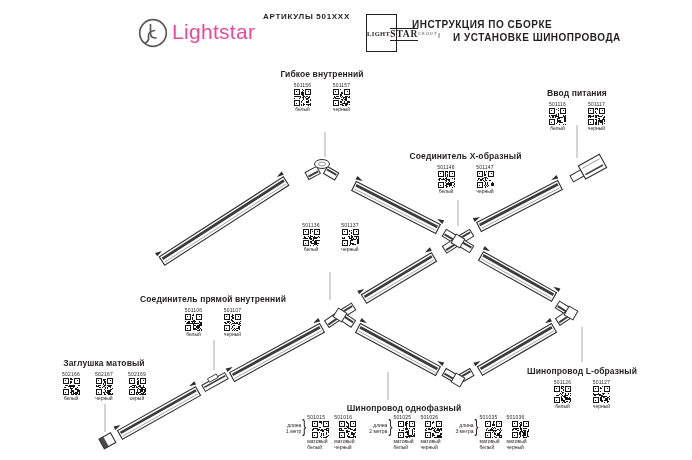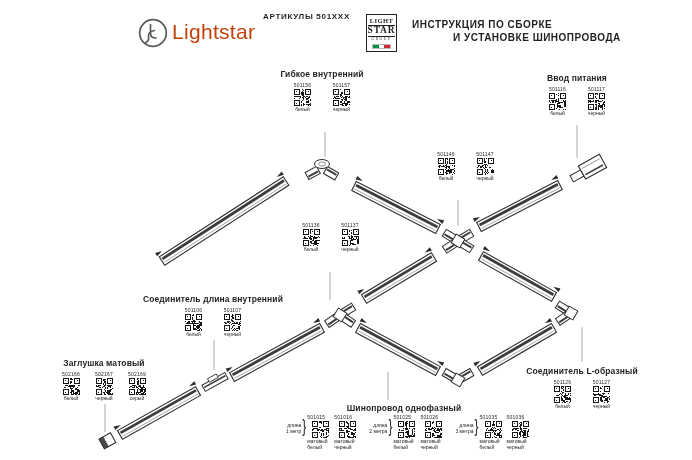--- a/index.html
+++ b/index.html
@@ -1,23 +1,23 @@
 <!DOCTYPE html>
 <html><head>
 <meta charset="utf-8">
 <style>
   html,body{margin:0;padding:0;background:#fff;}
   .stage{position:relative;width:692px;height:460px;background:#fff;overflow:hidden;
          font-family:"Liberation Sans",sans-serif;color:#231f20;}
   
   .logo-svg{position:absolute;left:137px;top:16px;}
-  .brand{position:absolute;left:172px;top:20px;font-size:21px;letter-spacing:.3px;color:#c2410c;font-weight:500;}
+  .brand{position:absolute;left:172px;top:20px;font-size:21px;letter-spacing:.3px;color:#ec4899;font-weight:500;}
   .articles{position:absolute;left:263px;top:12px;font-size:8px;font-weight:bold;letter-spacing:.7px;}
   .grouplogo{position:absolute;left:366px;top:14px;width:31px;height:38px;border:1.2px solid #231f20;
-             display:flex;flex-direction:column;align-items:center;justify-content:flex-start;box-sizing:border-box;
+             display:flex;flex-direction:row;align-items:center;justify-content:flex-start;box-sizing:border-box;
              font-family:"Liberation Serif",serif;padding-top:3px;}
   .gl1{font-size:6.5px;font-weight:bold;letter-spacing:.4px;line-height:1;}
   .gl2{font-size:9.5px;font-weight:bold;letter-spacing:.8px;line-height:1.05;border-top:.7px solid #231f20;border-bottom:.7px solid #231f20;padding:.5px 0;}
   .gl3{font-size:3.5px;letter-spacing:1.6px;line-height:1.4;}
   .flag{width:17px;height:3px;display:flex;margin-top:2px;border:.4px solid #bbb;}
   .flag i{flex:1;}
   .title1{position:absolute;left:412px;top:19px;font-size:10px;font-weight:700;letter-spacing:.5px;}
   .title2{position:absolute;left:412px;top:32px;font-size:10px;font-weight:800;letter-spacing:.5px;padding-left:41px;}
   
   #diagram{position:absolute;left:0;top:0;}
@@ -366,21 +366,21 @@
               <rect x="8" y="14" width="1" height="1" fill="#161616"></rect>
               <rect x="9" y="14" width="1" height="1" fill="#161616"></rect>
               <rect x="11" y="14" width="1" height="1" fill="#161616"></rect>
             </svg>
           </div>
         <div class="qr-color">черный</div>
       </div>
     </div>
   </div>
 
-  <div class="comp" style="left:507px;top:73px;width:140px">
+  <div class="comp" style="left:507px;top:88px;width:140px">
     <div class="comp-title">Ввод питания</div>
     <div class="qr-row">
       <div class="qr-item">
         <div class="qr-num">501116</div>
         <div class="qr">
             <svg viewBox="0 0 15 15" width="17" height="17" shape-rendering="crispEdges">
               <rect width="15" height="15" fill="#fff"></rect>
               <rect x="0" y="0" width="5" height="5" fill="#161616"></rect>
               <rect x="1" y="1" width="3" height="3" fill="#fff"></rect>
               <rect x="2" y="2" width="1" height="1" fill="#161616"></rect>
@@ -526,20 +526,21 @@
               <rect x="9" y="14" width="1" height="1" fill="#161616"></rect>
               <rect x="12" y="14" width="1" height="1" fill="#161616"></rect>
             </svg>
           </div>
         <div class="qr-color">черный</div>
       </div>
     </div>
   </div>
 
   <div class="comp" style="left:398px;top:151px;width:135px">
+    <div class="comp-title">Соединитель Х-образный</div>
     <div class="qr-row">
       <div class="qr-item">
         <div class="qr-num">501146</div>
         <div class="qr">
             <svg viewBox="0 0 15 15" width="17" height="17" shape-rendering="crispEdges">
               <rect width="15" height="15" fill="#fff"></rect>
               <rect x="0" y="0" width="5" height="5" fill="#161616"></rect>
               <rect x="1" y="1" width="3" height="3" fill="#fff"></rect>
               <rect x="2" y="2" width="1" height="1" fill="#161616"></rect>
               <rect x="10" y="0" width="5" height="5" fill="#161616"></rect>
@@ -823,21 +824,21 @@
               <rect x="11" y="13" width="1" height="1" fill="#161616"></rect>
               <rect x="6" y="14" width="1" height="1" fill="#161616"></rect>
             </svg>
           </div>
         <div class="qr-color">черный</div>
       </div>
     </div>
   </div>
 
   <div class="comp" style="left:133px;top:294px;width:160px">
-    <div class="comp-title">Соединитель длина внутренний</div>
+    <div class="comp-title">Соединитель прямой внутренний</div>
     <div class="qr-row">
       <div class="qr-item">
         <div class="qr-num">501106</div>
         <div class="qr">
             <svg viewBox="0 0 15 15" width="17" height="17" shape-rendering="crispEdges">
               <rect width="15" height="15" fill="#fff"></rect>
               <rect x="0" y="0" width="5" height="5" fill="#161616"></rect>
               <rect x="1" y="1" width="3" height="3" fill="#fff"></rect>
               <rect x="2" y="2" width="1" height="1" fill="#161616"></rect>
               <rect x="10" y="0" width="5" height="5" fill="#161616"></rect>
@@ -1229,21 +1230,21 @@
               <rect x="13" y="14" width="1" height="1" fill="#161616"></rect>
               <rect x="14" y="14" width="1" height="1" fill="#161616"></rect>
             </svg>
           </div>
         <div class="qr-color">серый</div>
       </div>
     </div>
   </div>
 
   <div class="comp" style="left:512px;top:366px;width:140px">
-    <div class="comp-title">Соединитель L-образный</div>
+    <div class="comp-title">Шинопровод L-образный</div>
     <div class="qr-row">
       <div class="qr-item">
         <div class="qr-num">501126</div>
         <div class="qr">
             <svg viewBox="0 0 15 15" width="17" height="17" shape-rendering="crispEdges">
               <rect width="15" height="15" fill="#fff"></rect>
               <rect x="0" y="0" width="5" height="5" fill="#161616"></rect>
               <rect x="1" y="1" width="3" height="3" fill="#fff"></rect>
               <rect x="2" y="2" width="1" height="1" fill="#161616"></rect>
               <rect x="10" y="0" width="5" height="5" fill="#161616"></rect>

